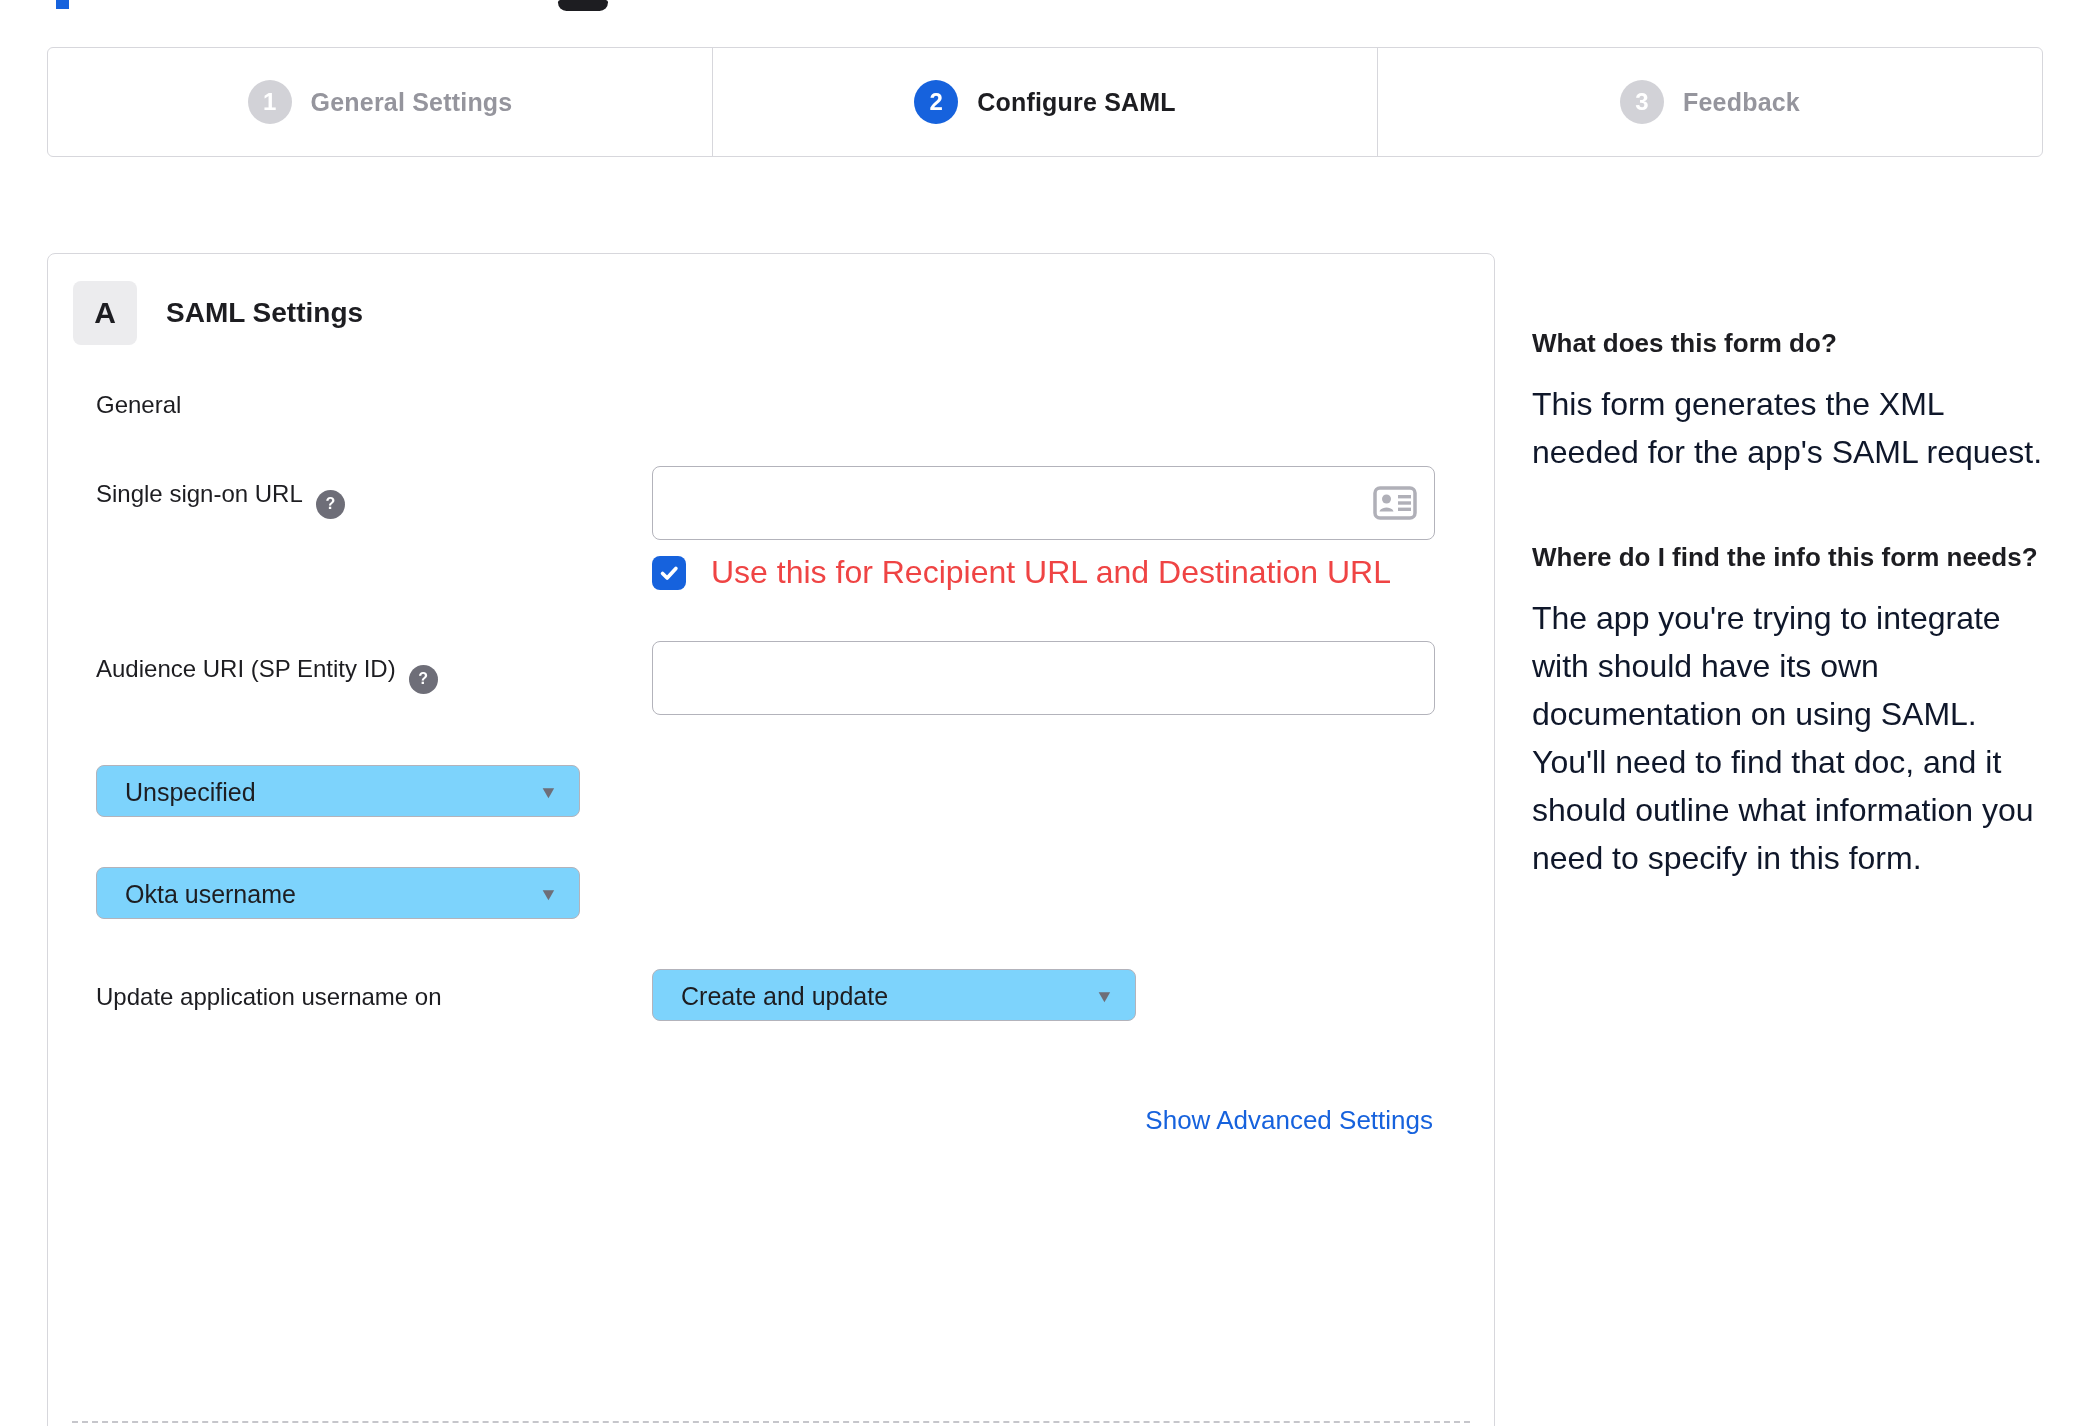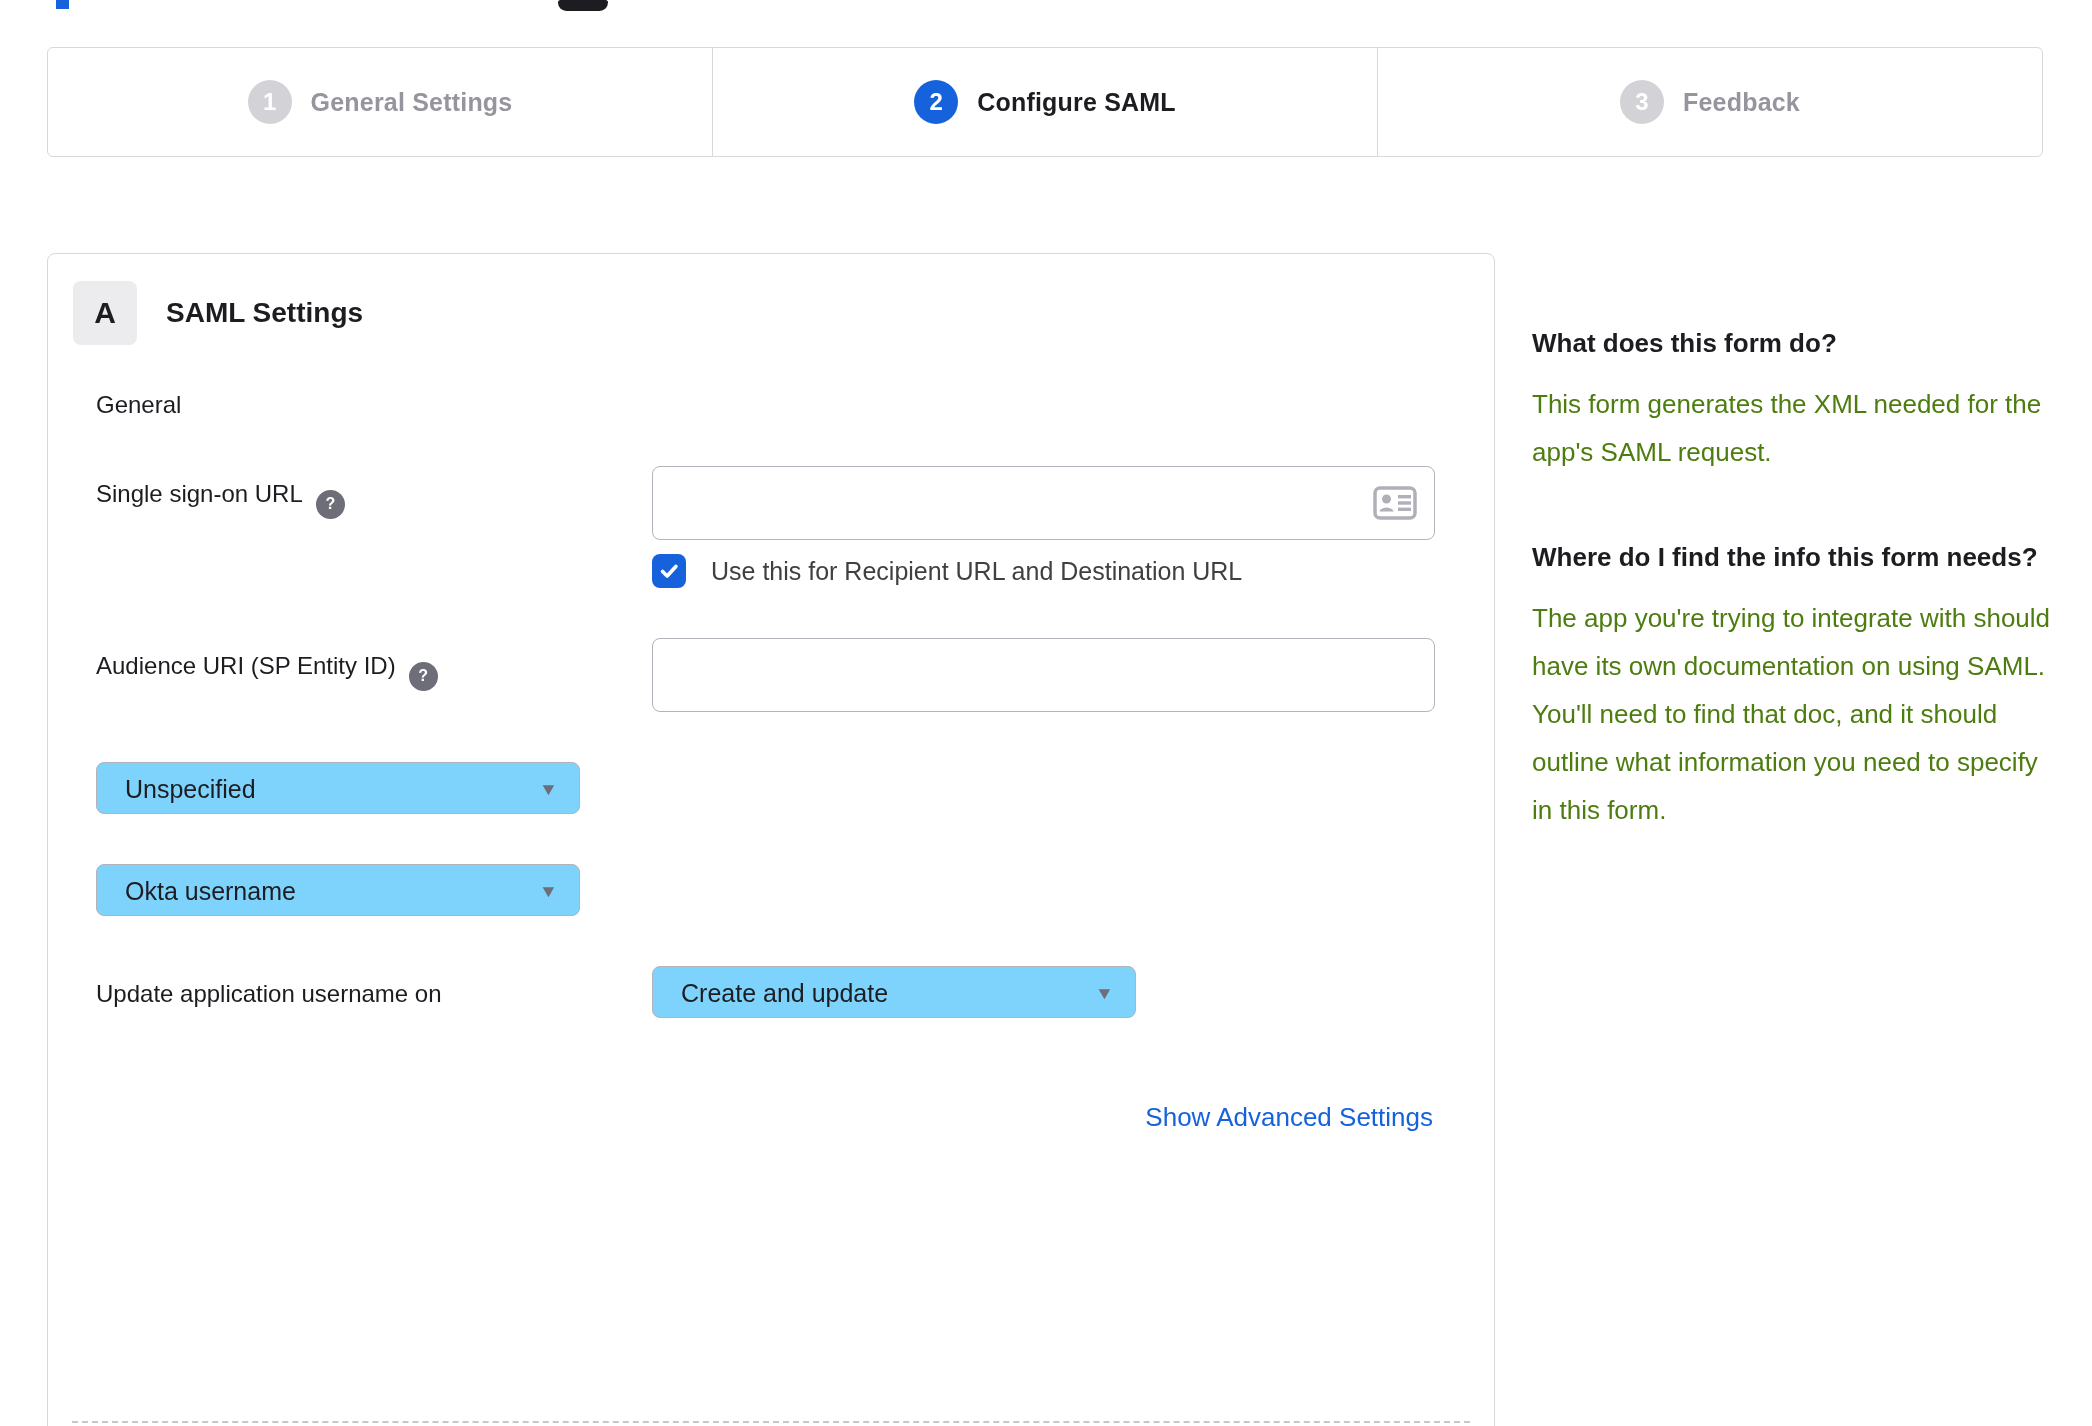--- a/index.html
+++ b/index.html
@@ -62,39 +62,39 @@
     border:1px solid #b3b3bb;border-radius:8px;font-size:24px;color:#1d1d21;
     padding:0 70px 0 20px;outline:none;font-family:"Liberation Sans",sans-serif;
   }
   .vcard-icon{position:absolute;right:18px;top:20px;line-height:0}
 
   .checkbox-row{display:flex;align-items:center;gap:25px;margin-top:14px}
   .checkbox{
     width:34px;height:34px;border-radius:8px;background:#1662dd;flex-shrink:0;
     display:flex;align-items:center;justify-content:center;cursor:pointer;
   }
-  .checkbox-label{font-size:25px;color:#404040}
+  .checkbox-label{font-size:32px;color:#ef4444}
 
   .helper{margin-top:13px;font-size:24px;color:#8c8c96}
 
   .select{
     width:484px;height:52px;box-sizing:border-box;background:#7dd3fc;
     border:1px solid #b3b3bb;border-radius:8px;cursor:pointer;
     display:flex;align-items:center;justify-content:space-between;
     padding:3px 22px 0 28px;font-size:25px;color:#1d1d21;
   }
   .select .arrow{color:#6e6e78;font-size:17px;transform:scaleX(1.15)}
 
   .advanced{margin-top:84px;text-align:right;padding-right:61px}
   .advanced a{font-size:26px;color:#1662dd;text-decoration:none;cursor:pointer}
 
   
   .help-col{position:absolute;left:1532px;top:320px;width:520px}
   .help-title{font-size:26px;font-weight:bold;line-height:46px;margin:0 0 14px 0}
-  .help-body{font-size:26px;line-height:48px;margin:0 0 58px 0;color:#4d7c0f}
+  .help-body{font-size:32px;line-height:48px;margin:0 0 58px 0;color:#0f172a}
 </style>
 </head>
 <body>
 
 <div class="frag-blue"></div>
 <div class="frag-dark"></div>
 
 <div class="stepper">
   <div class="step">
     <span class="step-circle">1</span>

